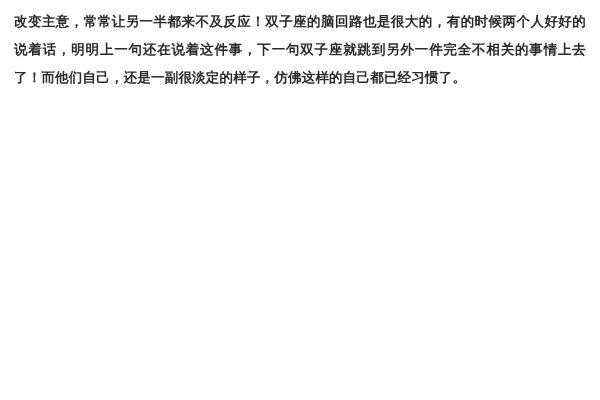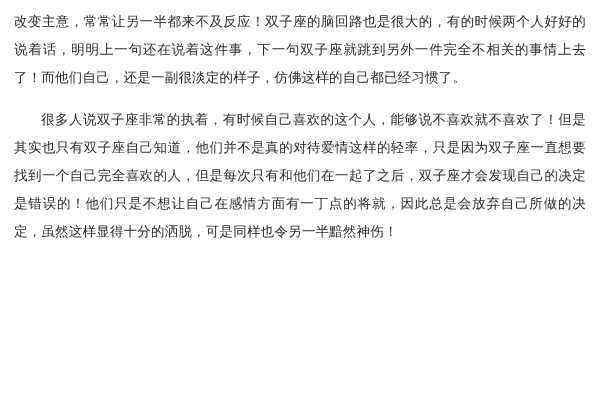--- a/index.html
+++ b/index.html
@@ -23,31 +23,31 @@
   }
   .para {
     color: #2b2b2b;
     font-size: 13.5px;
     line-height: 28px;
     text-align: justify;
     text-justify: inter-ideograph;
     letter-spacing: 0.2px;
     margin: 0 0 14px 0;
     word-break: break-all;
+    font-weight: bold;
   }
   .para.indent {
     text-indent: 2em;
   }
   .para.last {
     margin-bottom: 0;
   }
 </style>
 </head>
 <body>
 
 <div id="page">
 
   <p class="para">改变主意，常常让另一半都来不及反应！双子座的脑回路也是很大的，有的时候两个人好好的说着话，明明上一句还在说着这件事，下一句双子座就跳到另外一件完全不相关的事情上去了！而他们自己，还是一副很淡定的样子，仿佛这样的自己都已经习惯了。</p>
 
-  <p class="para indent">很多人说双子座非常的执着，有时候自己喜欢的这个人，能够说不喜欢就不喜欢了！但是其实也只有双子座自己知道，他们并不是真的对待爱情这样的轻率，只是因为双子座一直想要找到一个自己完全喜欢的人，但是每次只有和他们在一起了之后，双子座才会发现自己的决定是错误的！他们只是不想让自己在感情方面有一丁点的将就，因此总是会放弃自己所做的决定，虽然这样显得十分的洒脱，可是同样也令另一半黯然神伤！</p>
 
 
 </div>
 
 </body></html>

